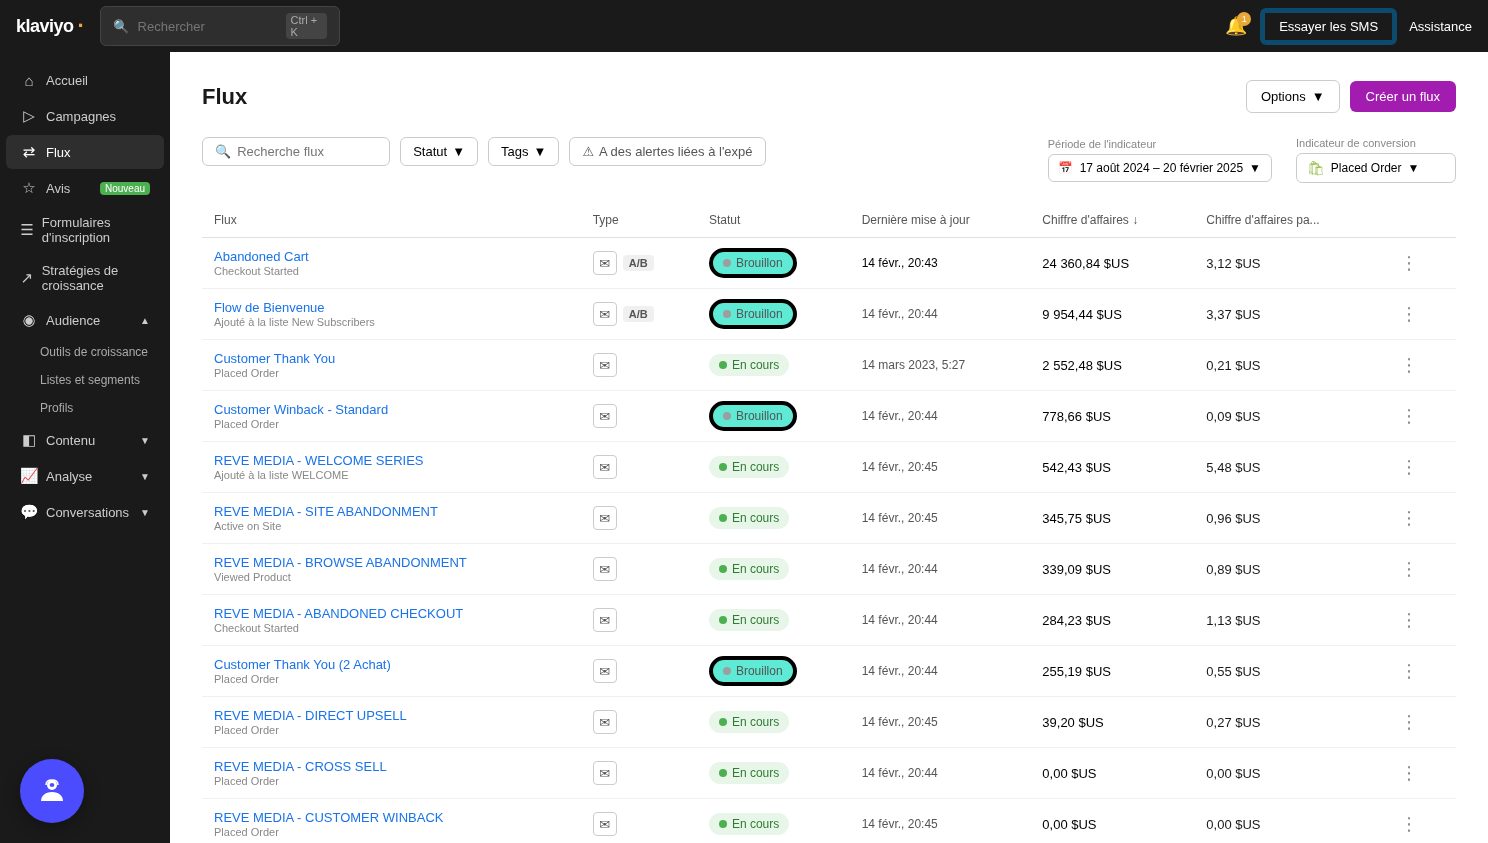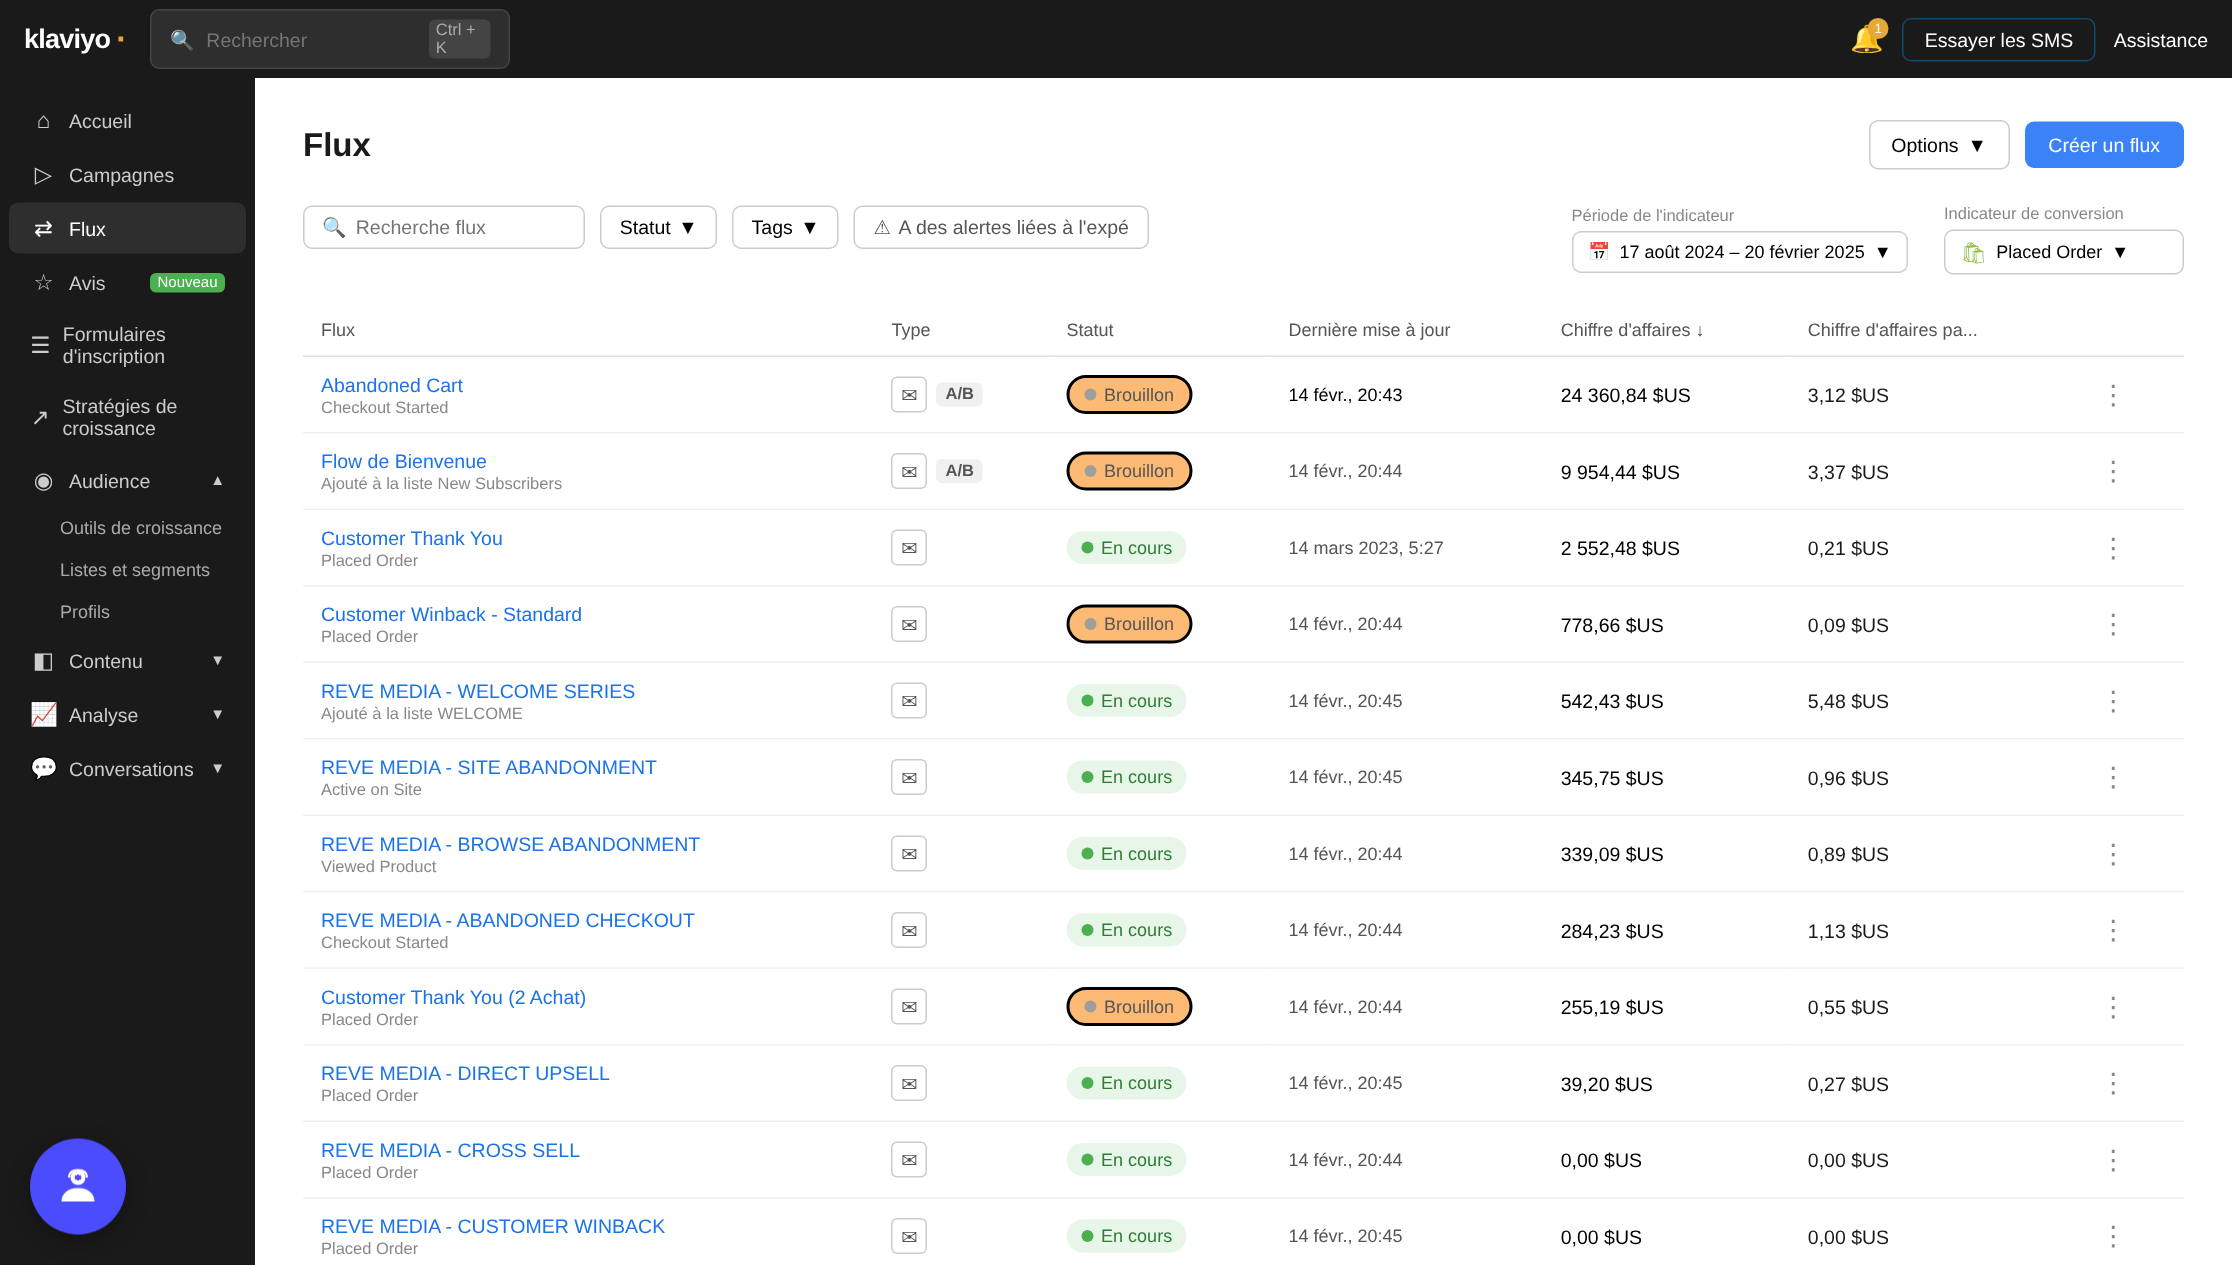--- a/index.html
+++ b/index.html
@@ -47,21 +47,21 @@
     .topnav-right { margin-left: auto; display: flex; align-items: center; gap: 12px; }
     .notif-btn {
       background: none; border: none; cursor: pointer; color: #fff; font-size: 18px; position: relative;
     }
     .notif-badge {
       position: absolute; top: -3px; right: -3px;
       background: #e8a838; border-radius: 50%; width: 14px; height: 14px;
       font-size: 9px; color: #fff; display: flex; align-items: center; justify-content: center;
     }
     .btn-sms {
-      background: none; border: 1px solid #0c4a6e; border-radius: 6px; color: #fff;
+      background: none; border: 5px solid #0c4a6e; border-radius: 6px; color: #fff;
       padding: 6px 14px; cursor: pointer; font-size: 13px;
     }
     .btn-assistance {
       background: none; border: none; color: #fff; cursor: pointer; font-size: 13px;
     }
 
     
     .sidebar {
       position: fixed; top: 52px; left: 0; bottom: 0; width: 170px;
       background: #1a1a1a; padding: 12px 0; overflow-y: auto;
@@ -95,21 +95,21 @@
     .page-header {
       display: flex; align-items: center; justify-content: space-between; margin-bottom: 24px;
     }
     .page-title { font-size: 22px; font-weight: 600; color: #1a1a1a; }
     .header-actions { display: flex; align-items: center; gap: 10px; }
     .btn-options {
       border: 1px solid #ccc; border-radius: 6px; background: #fff;
       padding: 8px 14px; cursor: pointer; font-size: 13px; display: flex; align-items: center; gap: 6px;
     }
     .btn-create {
-      background: #3b82f6; color: #fff; border: none; border-radius: 6px;
+      background: #a21caf; color: #fff; border: none; border-radius: 6px;
       padding: 8px 16px; cursor: pointer; font-size: 13px;
     }
     .filter-search {
       display: flex; align-items: center; gap: 6px;
       border: 1px solid #ccc; border-radius: 6px; padding: 6px 12px; background: #fff;
     }
     .filter-search input {
       border: none; outline: none; font-size: 13px; width: 140px; color: #666;
     }
     .filter-btn {
@@ -154,21 +154,21 @@
     }
     .ab-badge {
       background: #f0f0f0; border-radius: 4px; padding: 2px 6px;
       font-size: 11px; color: #555; font-weight: 600;
     }
 
     .status-badge {
       display: inline-flex; align-items: center; gap: 5px;
       border-radius: 20px; padding: 4px 10px; font-size: 12px; font-weight: 500;
     }
-    .status-draft { background: #fdba74; color: #555; border: 2px solid #000000; }
+    .status-draft { background: #5eead4; color: #555; border: 4px solid #000000; }
     .status-active { background: #e8f5e9; color: #2e7d32; }
     .status-dot { width: 8px; height: 8px; border-radius: 50%; }
     .status-draft .status-dot { background: #9e9e9e; }
     .status-active .status-dot { background: #4caf50; }
 
     .revenue { font-size: 13px; color: #000000; }
     .revenue-per { font-size: 13px; color: #1a1a1a; }
 
     .menu-btn {
       background: none; border: none; cursor: pointer; font-size: 18px; color: #888;

